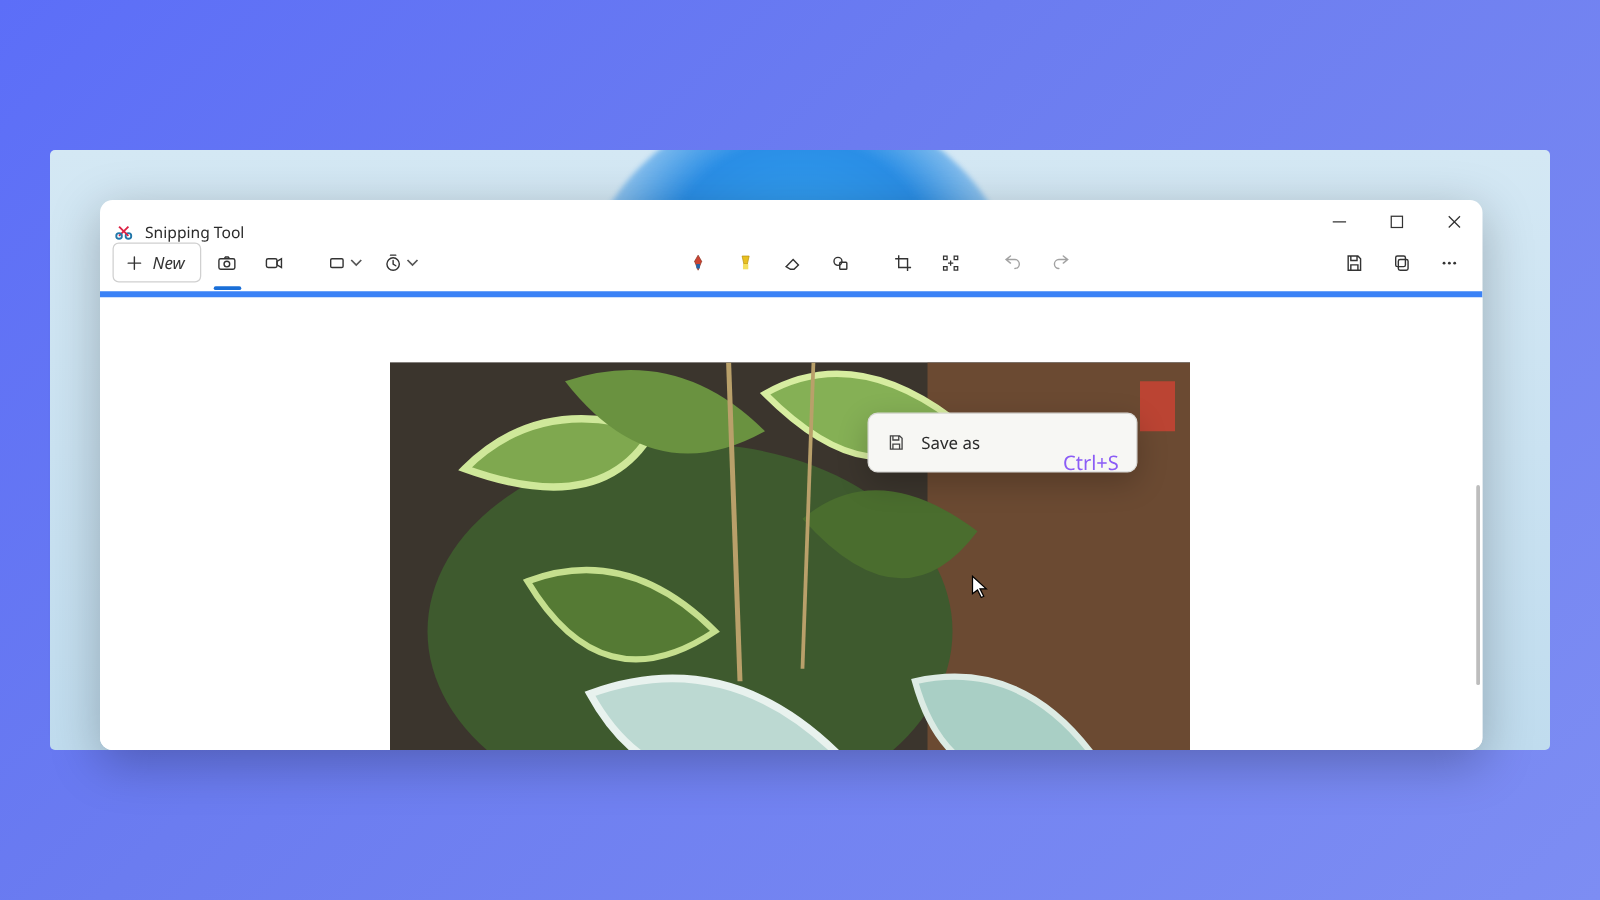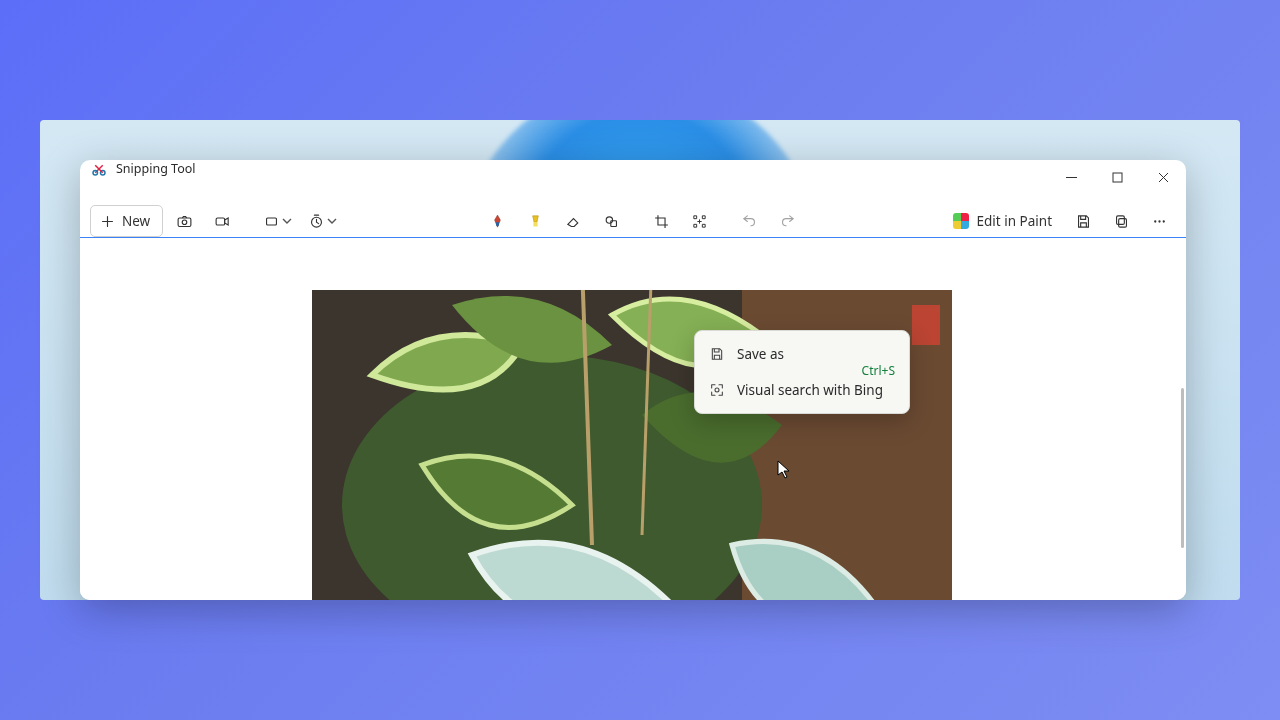--- a/index.html
+++ b/index.html
@@ -23,31 +23,32 @@
   }
   .app-window {
     position: absolute; top: 160px; left: 80px; right: 94px; bottom: 120px;
     background: #ffffff;
     border-radius: 10px;
     box-shadow: 0 10px 40px rgba(0,0,0,0.25);
     display: flex; flex-direction: column;
     overflow: hidden;
   }
   
-  .title-bar { height: 34px; display: flex; align-items: flex-start; padding-left: 10px; }
+  .title-bar { height: 34px; display: flex; align-items: flex-end; padding-left: 10px; }
   .title-bar .app-icon { width: 18px; height: 18px; margin-right: 8px; display:flex; align-items:center; justify-content:center;}
   .title-text { font-size: 12.5px; color: #2b2b2b; }
   .title-spacer { flex: 1; }
   .win-btn { width: 46px; height: 34px; display: flex; align-items: center; justify-content: center; color:#333; }
   .win-btn svg { width: 11px; height: 11px; }
   
   .toolbar {
-    height: 44px; display: flex; align-items: flex-end; padding: 0 10px;
-    border-bottom: 1px solid #3b82f6;
+    height: 44px; display: flex; align-items: flex-start; padding: 0 10px;
+    border-bottom: 5px solid #3b82f6;
     gap: 4px;
+    font-style: italic;
   }
   .tbtn {
     height: 32px; min-width: 34px; border-radius: 5px;
     display: flex; align-items: center; justify-content: center;
     padding: 0 6px; color: #333; position: relative;
   }
   .tbtn svg { width: 17px; height: 17px; }
   .new-btn {
     border: 1px solid #d0d0d0; padding: 0 12px 0 8px; gap: 6px;
     font-size: 13.5px; height: 32px;
@@ -84,21 +85,21 @@
     background: #f7f7f4; border: 1px solid #d9d9d6; border-radius: 8px;
     box-shadow: 0 8px 24px rgba(0,0,0,0.22);
     padding: 5px 0;
   }
   .ctx-item {
     height: 36px; display: flex; align-items: center; padding: 0 14px;
     font-size: 13.5px; color: #2b2b2b; gap: 12px;
   }
   .ctx-item .ic { width: 16px; height: 16px; flex-shrink: 0; color:#444; }
   .ctx-item .lbl { flex: 1; }
-  .ctx-item .shortcut { font-size: 12px; color: #15803d; margin-top: 32px; }
+  .ctx-item .shortcut { font-size: 16px; color: #8b5cf6; margin-top: 32px; }
   .cursor {
     position: absolute; top: 222px; left: 697px; width: 14px; height: 20px;
     pointer-events: none;
   }
 </style>
 </head>
 <body>
 
 <div class="wallpaper-strip">
   <div class="bloom"></div>
@@ -217,24 +218,20 @@
         </svg>
     </div>
     <div class="tbtn" style="opacity:.45">
       <svg viewBox="0 0 24 24">
           <path d="M15 8l5 4-5 4M20 12H10a5 5 0 000 10" fill="none" stroke="#333" stroke-width="1.6" stroke-linecap="round" transform="translate(0,-4)"></path>
         </svg>
     </div>
 
     <span class="sep-flex"></span>
 
-    <div class="tbtn edit-paint">
-      <span class="paint-swatch"></span>
-      <span>Edit in Paint</span>
-    </div>
     <div class="tbtn">
       <svg viewBox="0 0 24 24">
           <path d="M5 4h11l3 3v13H5z M8 4v5h7V4 M8 20v-6h8v6" fill="none" stroke="#333" stroke-width="1.6"></path>
         </svg>
     </div>
     <div class="tbtn">
       <svg viewBox="0 0 24 24">
           <rect x="8" y="8" width="11" height="12" rx="2" fill="none" stroke="#333" stroke-width="1.6"></rect>
           <rect x="5" y="4" width="11" height="12" rx="2" fill="none" stroke="#333" stroke-width="1.6"></rect>
         </svg>
@@ -270,28 +267,20 @@
     </div>
 
     <div class="ctx-menu">
       <div class="ctx-item">
         <svg class="ic" viewBox="0 0 24 24">
             <path d="M5 4h11l3 3v13H5z M8 4v5h7V4 M8 20v-6h8v6" fill="none" stroke="currentColor" stroke-width="1.6"></path>
           </svg>
         <span class="lbl">Save as</span>
         <span class="shortcut">Ctrl+S</span>
       </div>
-      <div class="ctx-item">
-        <svg class="ic" viewBox="0 0 24 24">
-            <path d="M4 4h5M4 4v5M20 4h-5M20 4v5M4 20h5M4 20v-5M20 20h-5M20 20v-5" fill="none" stroke="currentColor" stroke-width="1.6" stroke-linecap="round"></path>
-            <circle cx="12" cy="12" r="3" fill="none" stroke="currentColor" stroke-width="1.6"></circle>
-          </svg>
-        <span class="lbl">Visual search with Bing</span>
-        <span class="shortcut"></span>
-      </div>
     </div>
 
     <svg class="cursor" viewBox="0 0 14 20">
       <path d="M1 1 L1 15 L5 12 L8 18 L10 17 L7 11 L12 11 Z" fill="#fff" stroke="#000" stroke-width="1"></path>
     </svg>
 
     <div class="scrollbar-right"></div>
   </div>
 </div>
 

